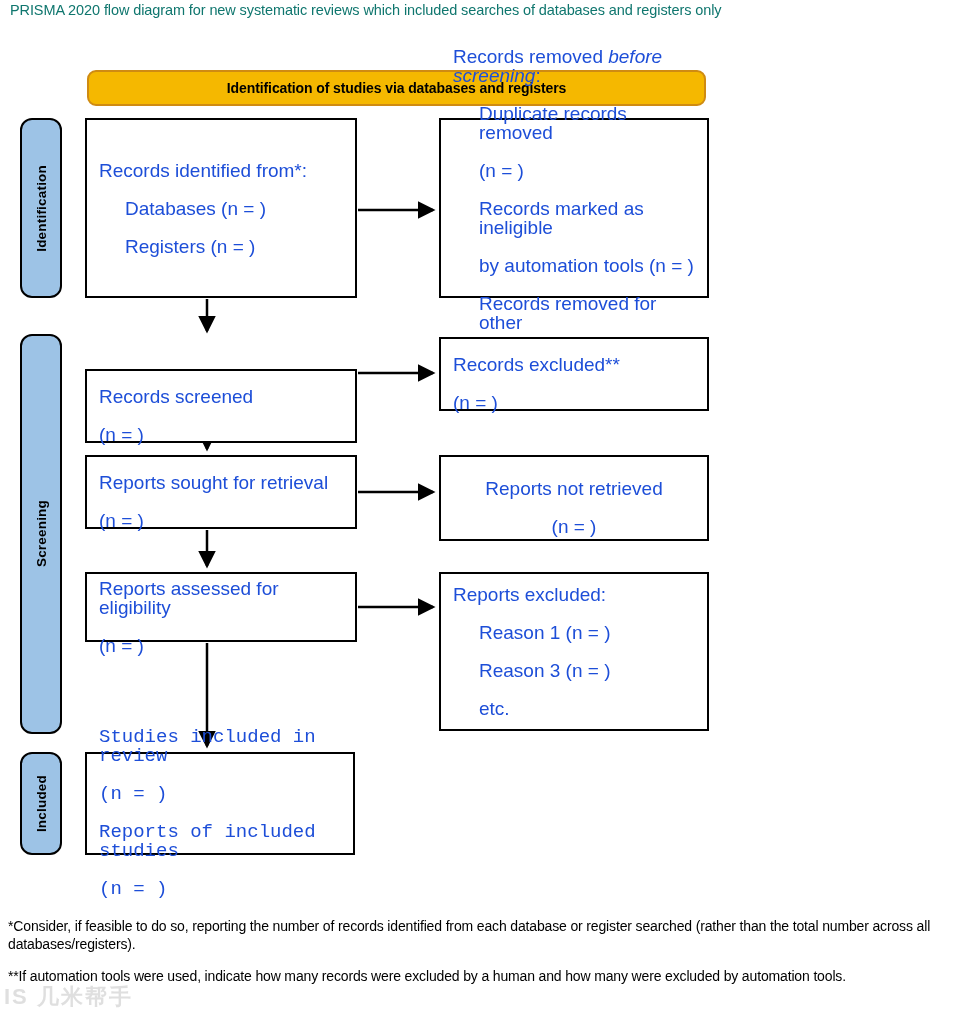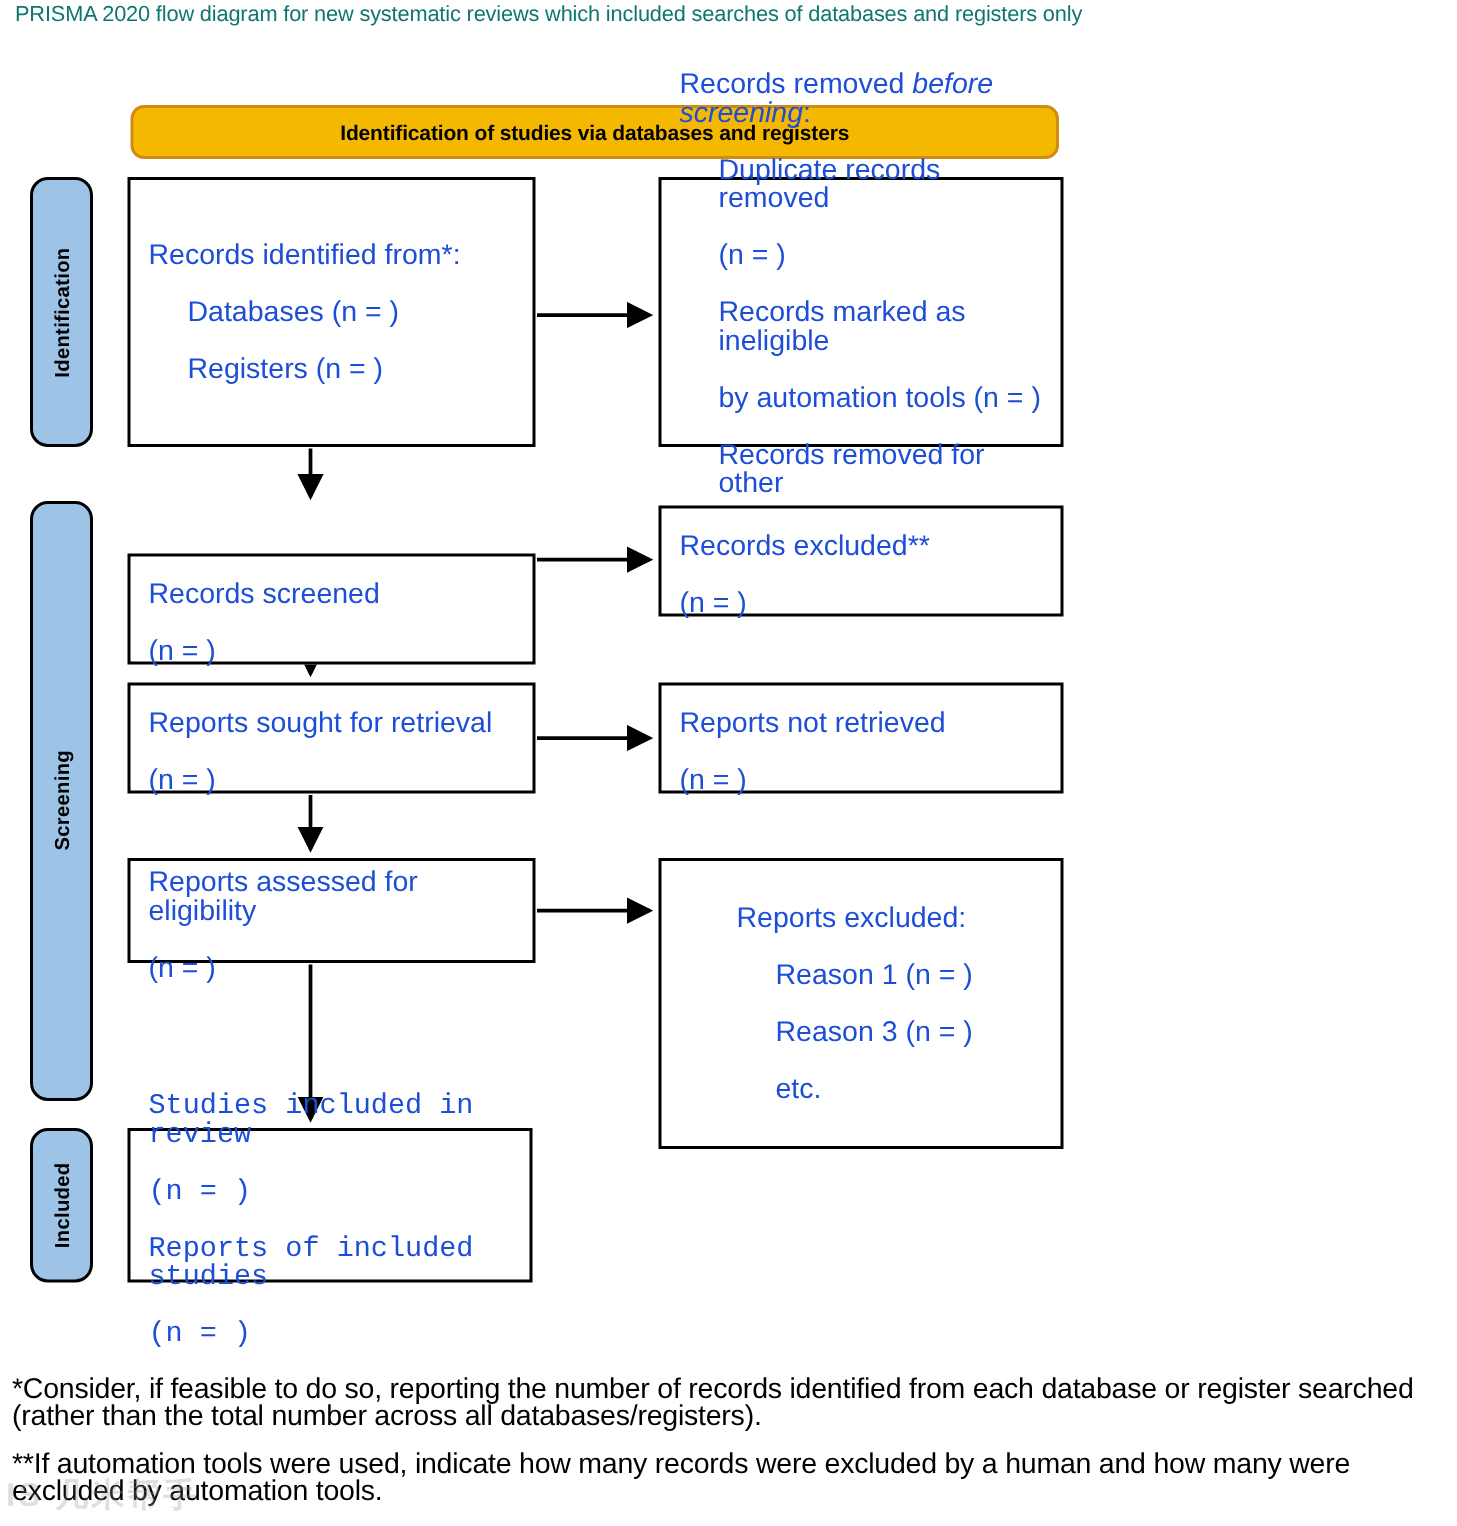--- a/index.html
+++ b/index.html
@@ -101,41 +101,41 @@
     white-space: pre-line;
   }
   .indent { padding-left: 26px; display: block; }
   .ital { font-style: italic; }
 
   #box-records-identified   { left: 85px;  top: 118px; width: 272px; height: 180px; }
   #box-records-removed      { left: 439px; top: 118px; width: 270px; height: 180px; }
   #box-records-screened     { left: 85px;  top: 337px; width: 272px; height: 74px; margin-top: 32px;  }
   #box-records-excluded     { left: 439px; top: 337px; width: 270px; height: 74px;  }
   #box-reports-sought       { left: 85px;  top: 455px; width: 272px; height: 74px;  }
-  #box-reports-not-retrieved{ left: 439px; top: 455px; width: 270px; height: 74px;  }
+  #box-reports-not-retrieved{ left: 439px; top: 455px; width: 270px; height: 86px; text-align: center;  }
   #box-reports-assessed     { left: 85px;  top: 572px; width: 272px; height: 70px;  }
-  #box-reports-excluded     { left: 439px; top: 572px; width: 270px; height: 194px; padding-left: 38px; }
+  #box-reports-excluded     { left: 439px; top: 572px; width: 270px; height: 159px; }
   #box-studies-included     { left: 85px;  top: 752px; width: 270px; height: 103px; font-family: Liberation Mono, monospace; }
 
   #box-records-removed .flow-text,
   #box-reports-excluded .flow-text { }
 
   
   #connectors {
     position: absolute;
     left: 0; top: 0;
     width: 971px; height: 900px;
     pointer-events: none;
   }
 
   
   .footnote {
     position: absolute;
     left: 8px;
-    font-size: 19px;
+    font-size: 14px;
     line-height: 17.5px;
     color: #000000;
     width: 935px;
     letter-spacing: -0.15px;
   }
   #footnote-1 { top: 918px; }
   #footnote-2 { top: 968px; }
 
   
   #watermark {

